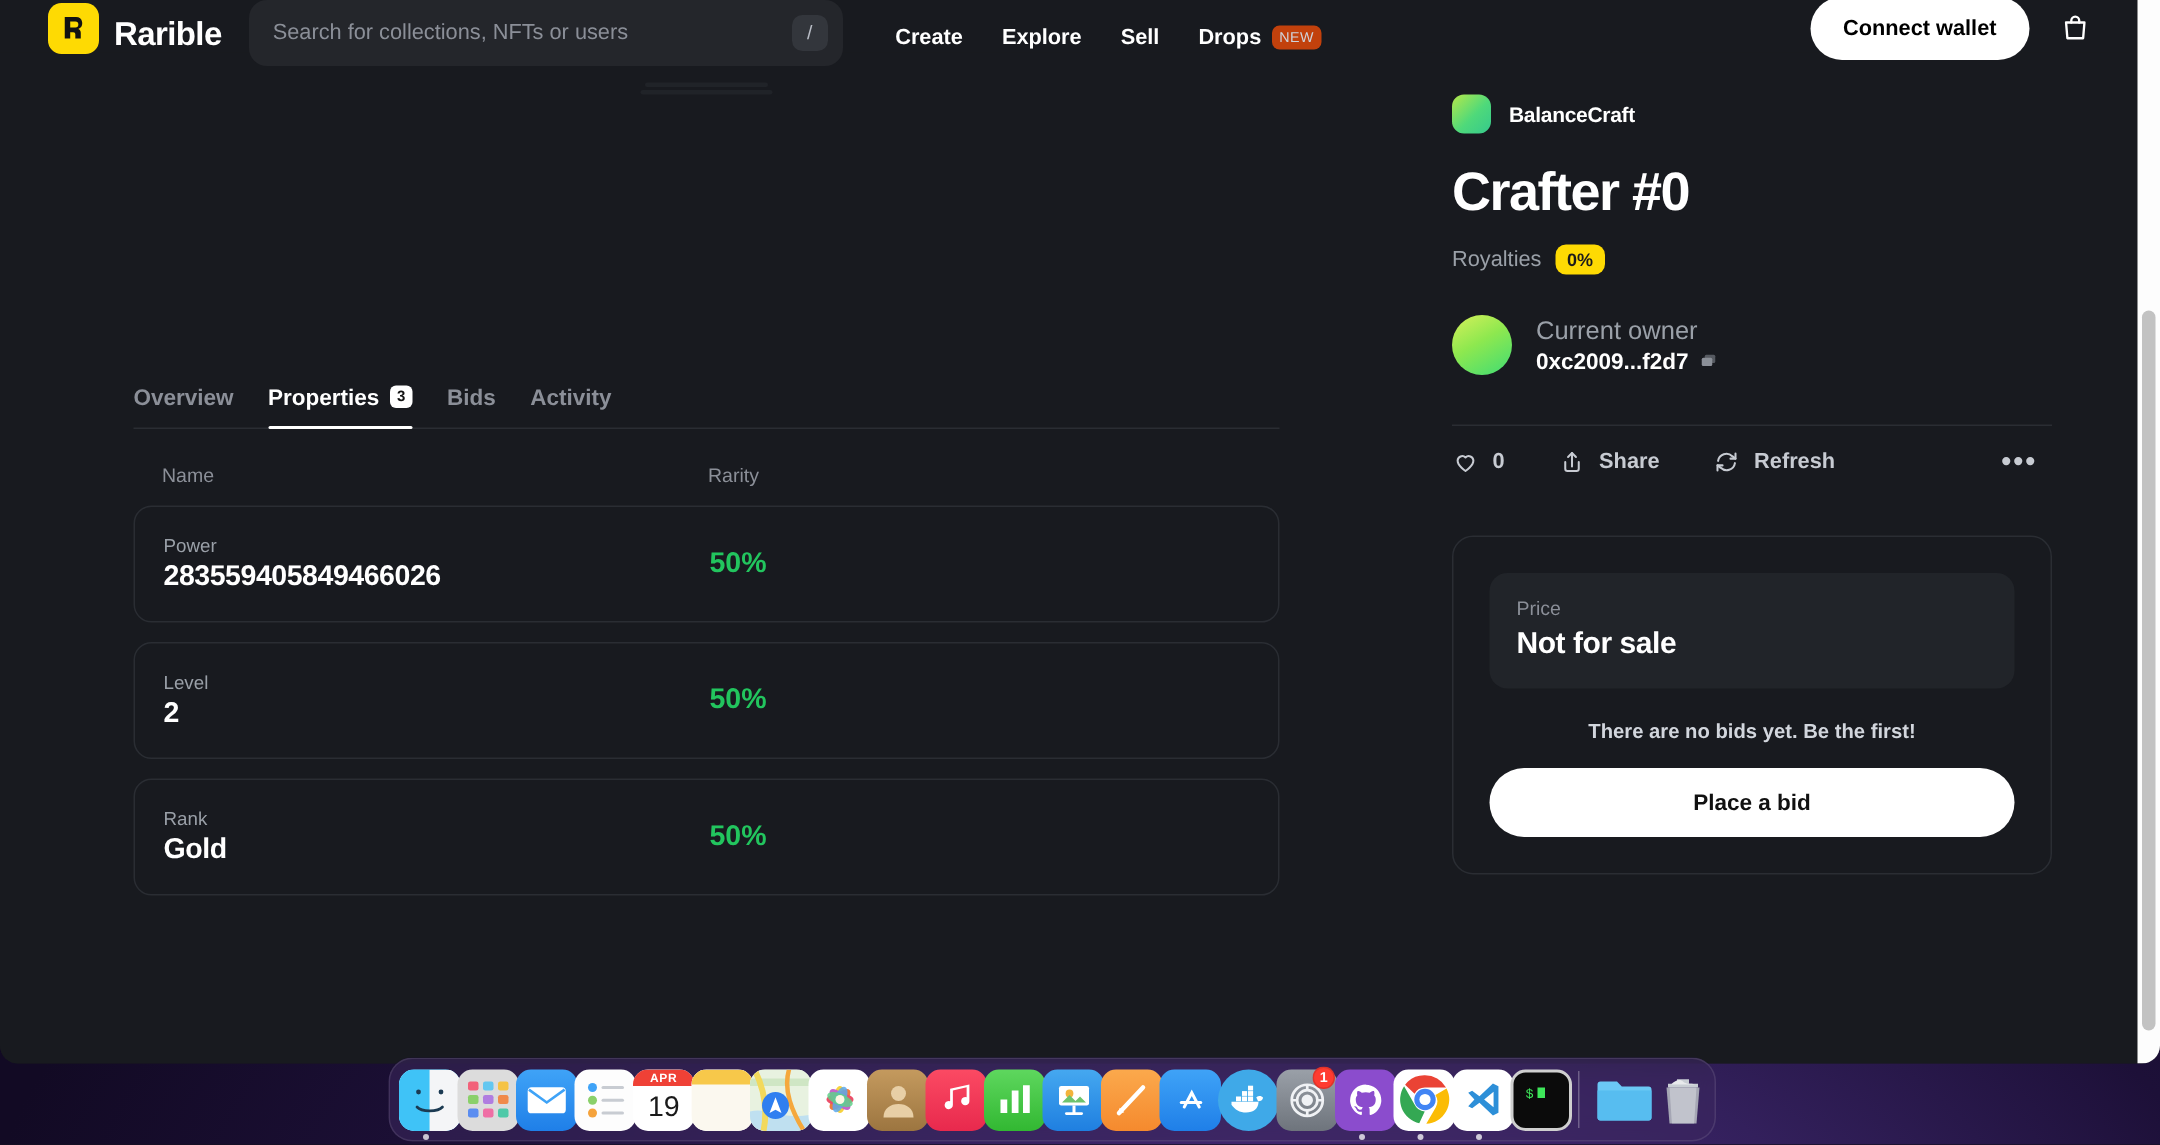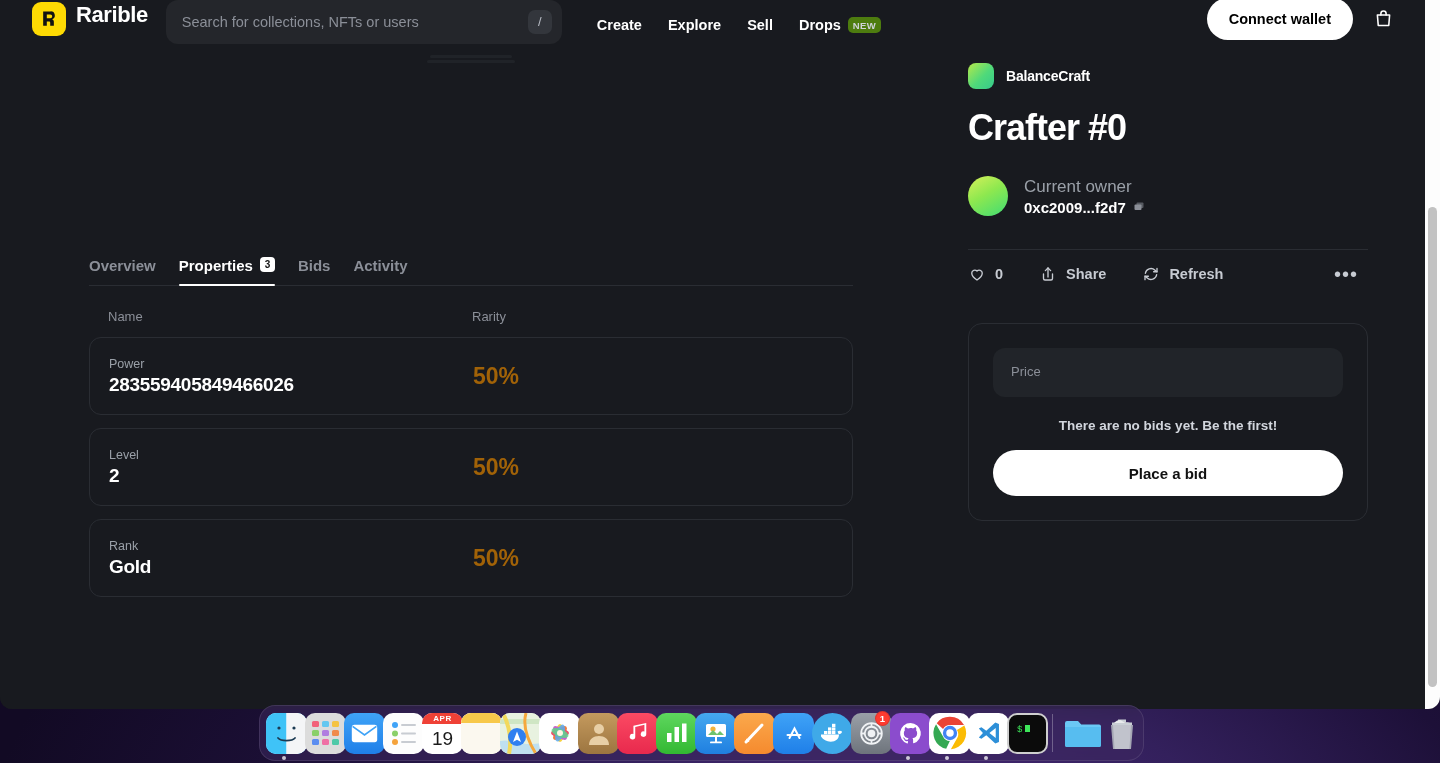--- a/index.html
+++ b/index.html
@@ -44,21 +44,21 @@
   
   #site-header {
     position: absolute; left: 0; top: 0;
     width: 1425px; height: 35px;
     background: #181a1f;
     display: flex; align-items: center;
     padding: 0 16px;
     z-index: 5;
   }
   .brand {
-    display: flex; align-items: flex-start; gap: 10px;
+    display: flex; align-items: flex-end; gap: 10px;
     margin-left: 16px; margin-right: 18px;
     cursor: pointer;
   }
   .brand-mark {
     width: 34px; height: 34px; border-radius: 9px;
     background: #feda03;
     display: flex; align-items: center; justify-content: center;
     flex: none;
     margin-top: 2px;
   }
@@ -99,22 +99,22 @@
     margin-left: 22px;
     margin-top: 14px;
   }
   .nav-link {
     color: #fff; font-size: 14.5px; font-weight: 700;
     padding: 6px 13px;
     cursor: pointer; white-space: nowrap;
     display: flex; align-items: center; gap: 7px;
   }
   .nav-new {
-    background: #4d7c0f; color: #cfd3da;
-    font-size: 9.5px; font-weight: 700;
+    background: #c2410c; color: #cfd3da;
+    font-size: 9.5px; font-weight: 400;
     padding: 3px 5px 2px; border-radius: 5px;
     letter-spacing: 0.3px;
   }
 
   .header-right {
     margin-left: auto;
     display: flex; align-items: center; gap: 14px;
     margin-right: 10px; margin-top: 2px;
   }
   .connect-wallet {
@@ -196,21 +196,21 @@
     cursor: pointer;
   }
   .prop-row .c-name { width: 364px; }
   .prop-trait {
     color: #9aa0a8; font-size: 12.5px; margin-bottom: 3px;
   }
   .prop-value {
     color: #fff; font-size: 19px; font-weight: 700; letter-spacing: -0.3px;
   }
   .prop-rarity {
-    color: #a16207; font-size: 23px; font-weight: 700;
+    color: #22c55e; font-size: 19px; font-weight: 700;
   }
 
   
   #right-col {
     position: absolute; left: 968px; top: 28px;
     width: 400px;
   }
 
   .collection-row {
     display: flex; align-items: center; gap: 12px;
@@ -494,20 +494,24 @@
 
       <div id="right-col">
 
         <div class="collection-row">
           <div class="collection-avatar"></div>
           <div class="collection-name">BalanceCraft</div>
         </div>
 
         <h1 class="nft-title">Crafter #0</h1>
 
+        <div class="royalties-row">
+          <span class="royalties-label">Royalties</span>
+          <span class="royalties-badge">0%</span>
+        </div>
 
         <div class="owner-row">
           <div class="owner-avatar"></div>
           <div>
             <div class="owner-label">Current owner</div>
             <div class="owner-addr">
               <span>0xc2009...f2d7</span>
               <span class="copy-icon">
                 <svg width="12" height="12" viewBox="0 0 24 24" fill="#8b8f98" aria-hidden="true">
                   <rect x="3" y="7" width="14" height="11" rx="2"></rect>
@@ -552,20 +556,21 @@
             </span>
             <span>Refresh</span>
           </button>
 
           <button class="more-btn">•••</button>
         </div>
 
         <div class="buy-card">
           <div class="price-box">
             <div class="price-label">Price</div>
+            <div class="price-value">Not for sale</div>
           </div>
           <div class="no-bids">There are no bids yet. Be the first!</div>
           <button class="place-bid">Place a bid</button>
         </div>
 
       </div>
 
     </div>
   </div>
 

